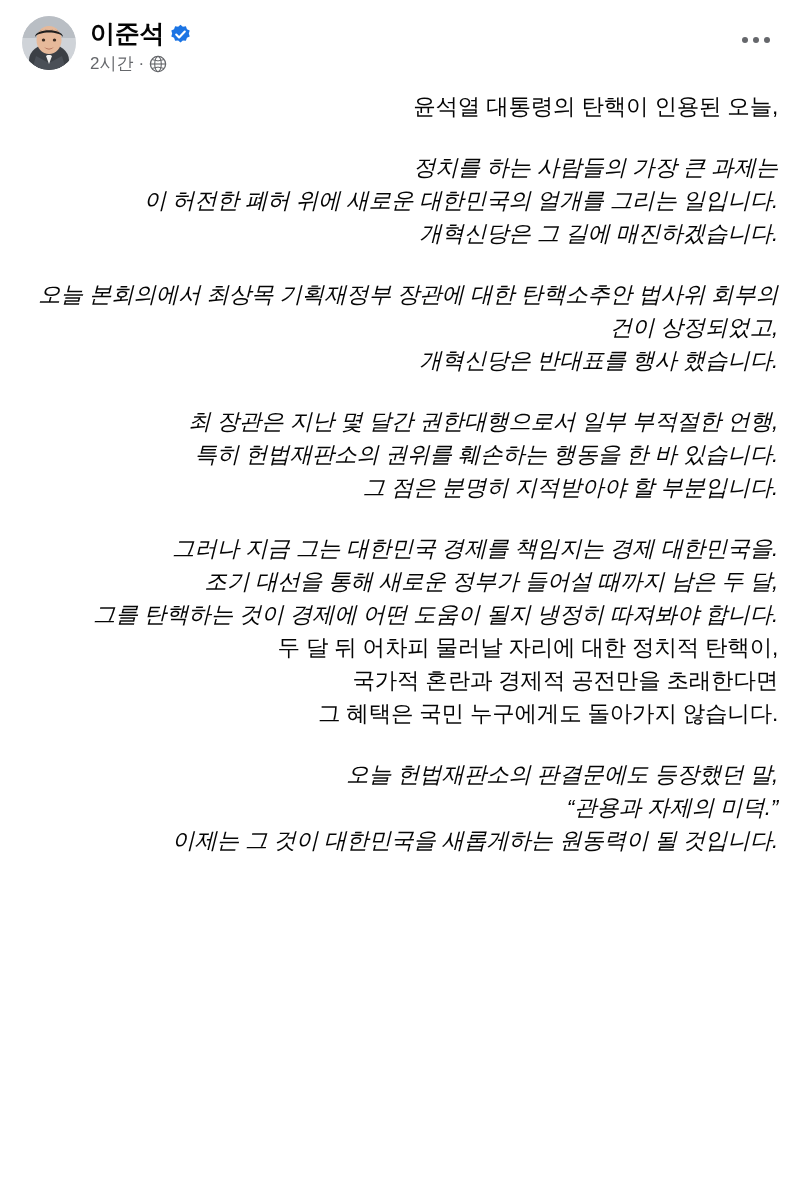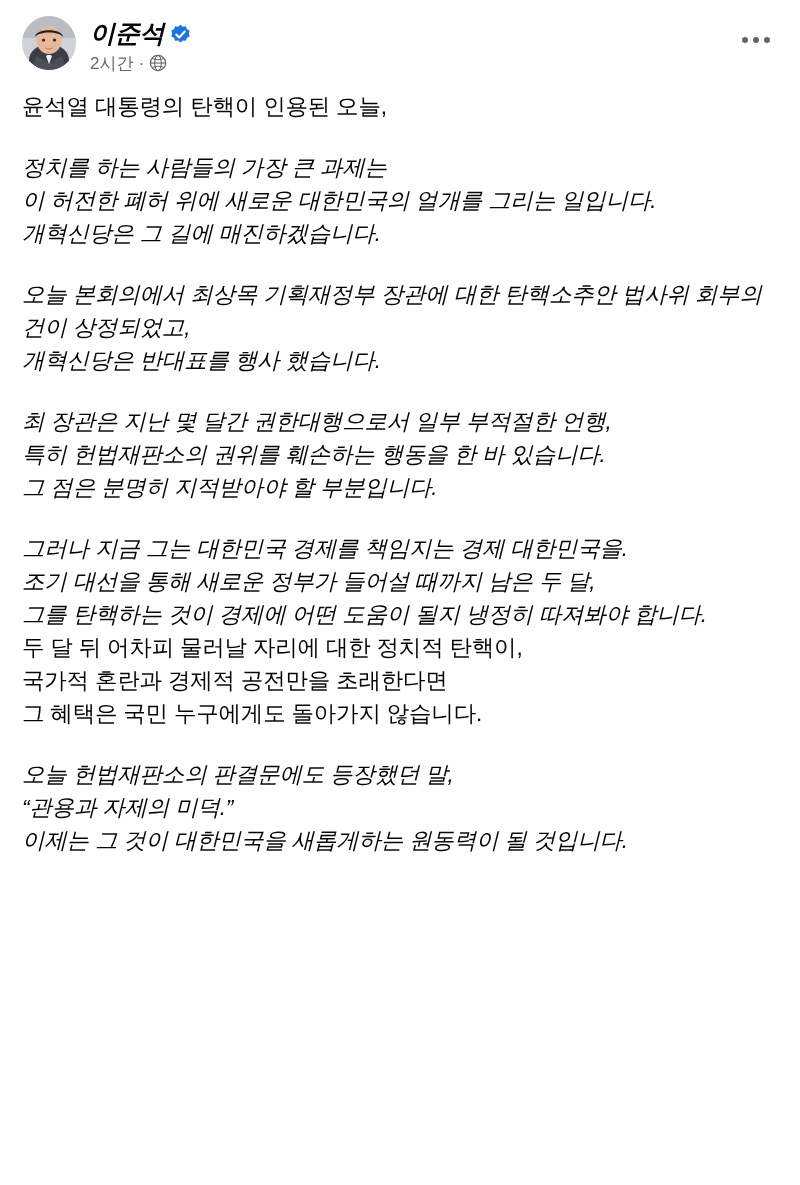--- a/index.html
+++ b/index.html
@@ -48,33 +48,32 @@
     display: flex;
     align-items: center;
     gap: 6px;
   }
   .author-name {
     font-size: 25px;
     font-weight: bold;
     color: #050505;
     letter-spacing: -0.3px;
     line-height: 30px;
-    font-style: italic;
   }
   .verified {
     width: 21px;
     height: 21px;
     display: inline-block;
     position: relative;
     top: 1px;
   }
   .verified svg { display: block; }
   .meta-row {
     display: flex;
-    align-items: flex-start;
+    align-items: center;
     gap: 5px;
     margin-top: 6px;
   }
   .meta-time {
     font-size: 17px;
     color: #65676b;
     line-height: 20px;
   }
   .meta-dot {
     font-size: 17px;
@@ -102,20 +101,21 @@
   }
   .more-btn .dot {
     width: 6px;
     height: 6px;
     border-radius: 50%;
     background: #65676b;
     display: block;
   }
   .post-body {
     padding: 10px 0 20px 0;
+    text-align: right;
   }
   .para {
     font-size: 22.5px;
     line-height: 33px;
     color: #050505;
     letter-spacing: -0.2px;
     white-space: pre-wrap;
     word-break: break-all;
     margin: 0;
   }

